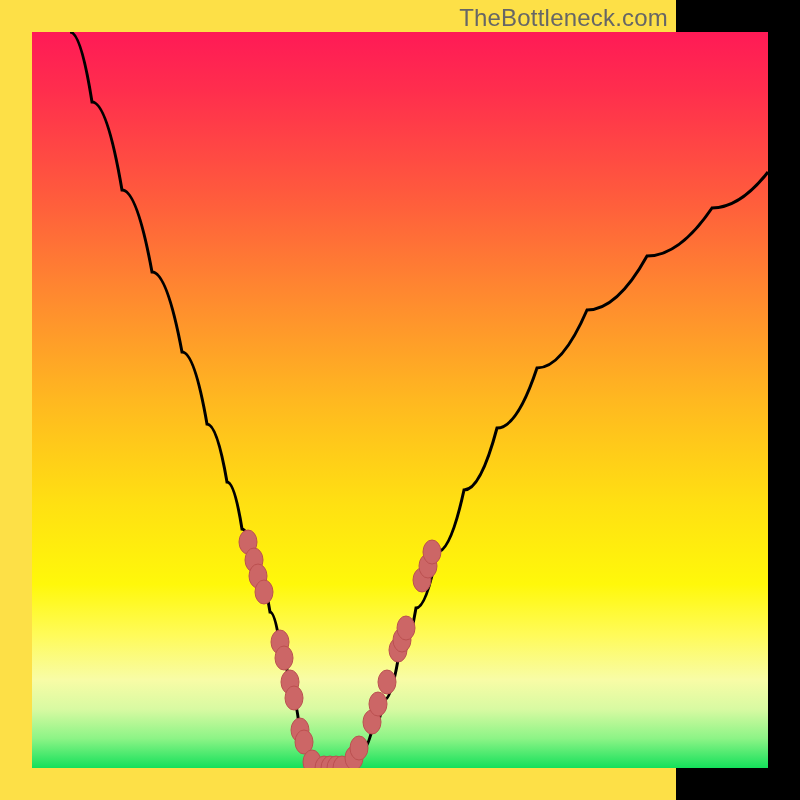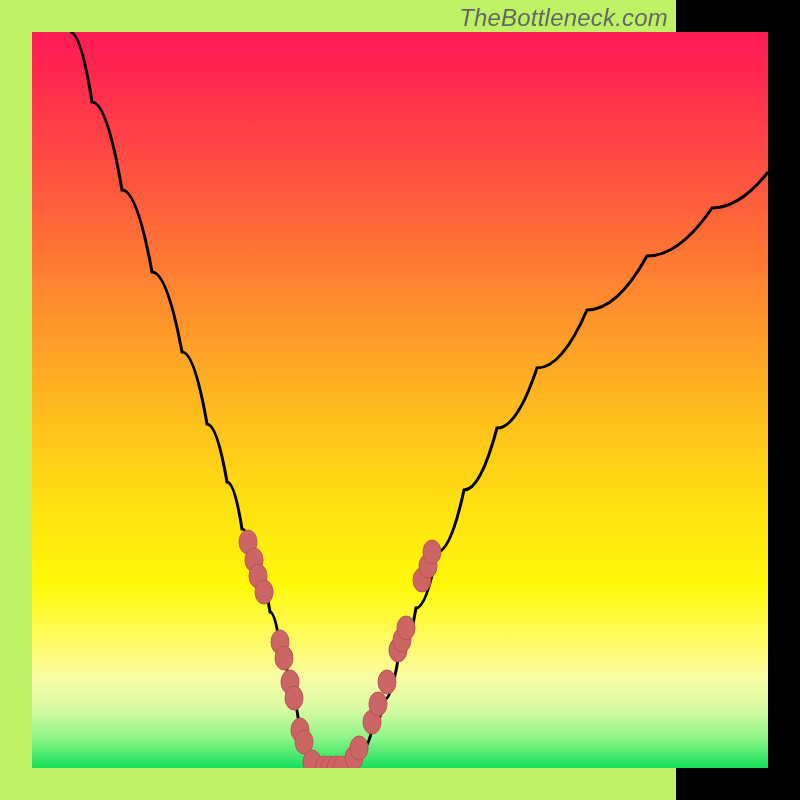--- a/index.html
+++ b/index.html
@@ -7,22 +7,21 @@
     padding: 0;
     width: 800px;
     height: 800px;
     background: #000;
     overflow: hidden;
   }
   .canvas {
     position: relative;
     width: 676px;
     height: 800px;
-    background: #bef264;
-    font-style: italic;
+    background: #fde047;
   }
   .plot-area {
     position: absolute;
     left: 32px;
     top: 32px;
     width: 736px;
     height: 736px;
     background: linear-gradient(
       to bottom,
       #ff1a56 0%,

